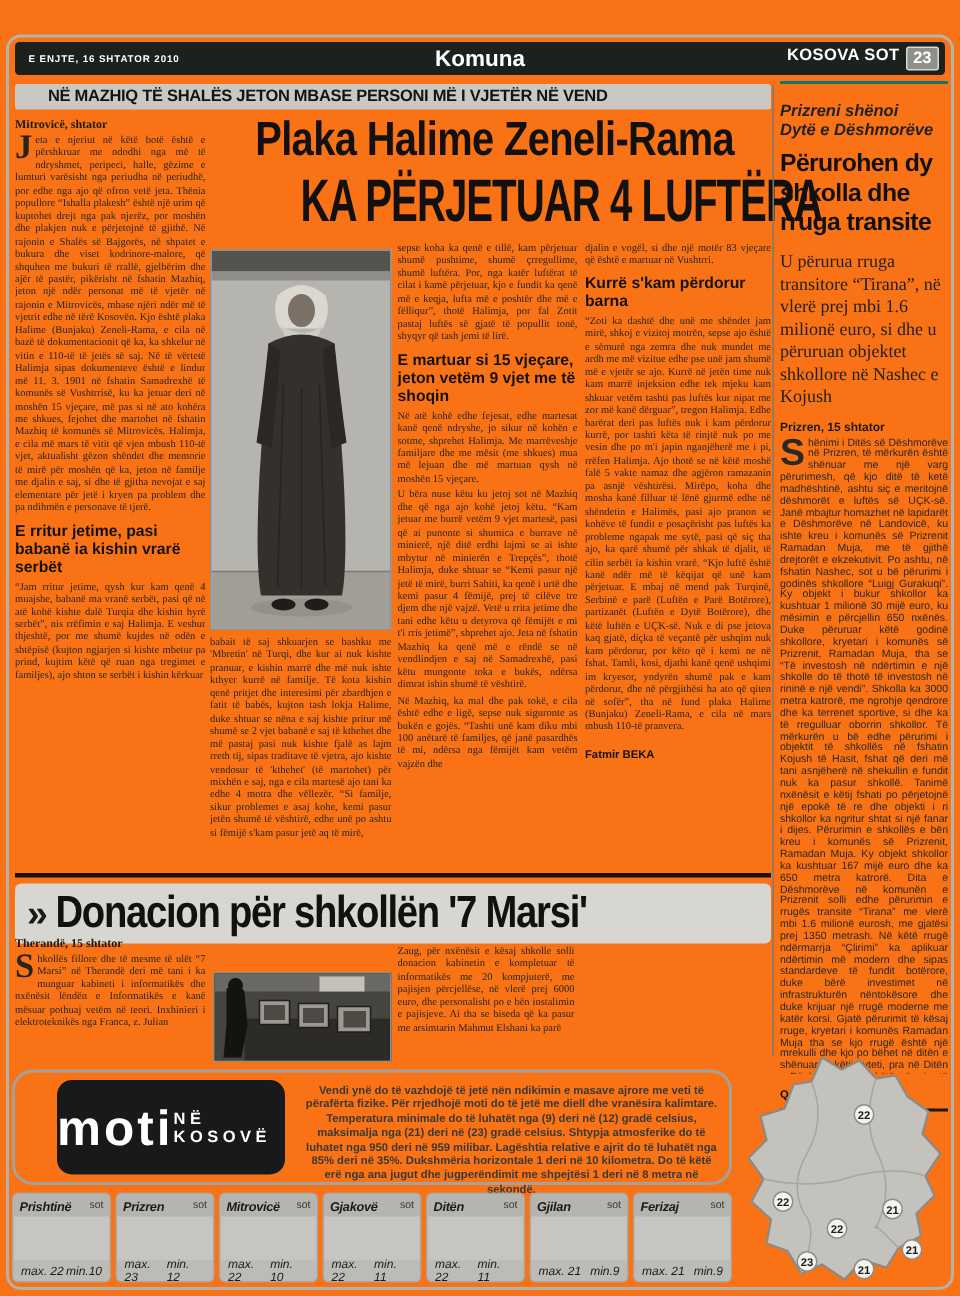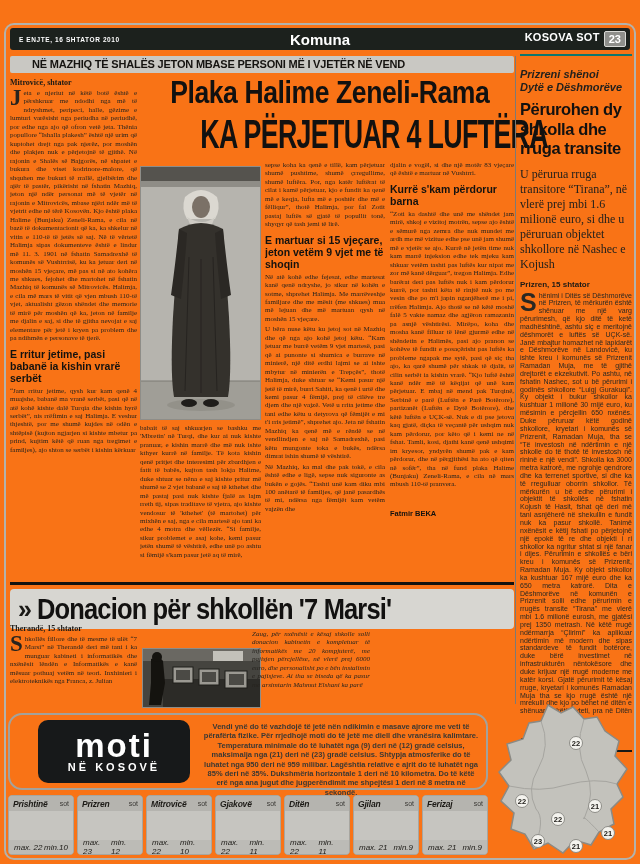--- a/index.html
+++ b/index.html
@@ -22,21 +22,21 @@
   
   .kicker-bar { position:absolute; left:10px; top:56px; width:504px; height:17px;
                 background:#c9c8c3; color:#151310; font-weight:800; font-size:11px;
                 line-height:17px; padding-left:22px; letter-spacing:-0.2px; border-radius:2px; }
   .serif { font-family:"Liberation Serif", serif; }
   .bodytext { font-family:"Liberation Serif", serif; font-size:7px; line-height:8.45px;
               text-align:justify; color:#27241f; }
   .byline { font-family:"Liberation Serif", serif; font-size:8px; font-weight:700; color:#1c1a16; margin-bottom:2px; }
   .subhead { font-family:"Liberation Sans", sans-serif; font-size:10.5px; line-height:12px;
              font-weight:800; color:#14120f; margin:5px 0 3px; }
-  .sig { font-size:7.5px; font-weight:800; color:#14120f; margin-top:20px; }
+  .sig { font-size:7.5px; font-weight:800; color:#14120f; margin-top:9px; }
   .dc::first-letter { float:left; font-size:23px; line-height:18px; font-weight:700; padding-right:2px; }
   .col { position:absolute; overflow:hidden; }
   .col1 { left:10px;  top:78px;  width:127px; height:504px; }
   .col2 { left:140px; top:424px; width:121px; height:158px; }
   .col3 { left:265px; top:161px; width:120px; height:484px; }
   .col4 { left:390px; top:161px; width:124px; height:490px; }
   .bodytext + .bodytext { margin-top:2px; }
 
   .headline-wrap { position:absolute; left:138px; top:74px; width:378px; text-align:center; color:#121110; }
   .h1a { font-size:32px; font-weight:900; letter-spacing:-0.5px; white-space:nowrap;
@@ -62,30 +62,30 @@
   .sb-rule { margin-top:5px; height:2px; background:#1a1916; }
 
   
   .don-rule { position:absolute; left:10px; top:582px; width:504px; height:3px; background:#14120f; }
   .don-headbar { position:absolute; left:10px; top:589px; width:504px; height:40px; background:#d7d6d1;
                  border-radius:4px; display:flex; align-items:center; }
   .don-marker { font-size:25px; font-weight:900; color:#1a1916; padding:0 8px 0 8px; letter-spacing:-3px; }
   .don-title { font-size:30px; font-weight:900; letter-spacing:-1px; color:#121110;
                white-space:nowrap; transform:scaleX(0.85); transform-origin:left; }
   .dcol1 { left:10px;  top:624px; width:127px; height:90px; }
-  .dcol3 { left:252px; top:630px; width:118px; height:91px;font-style:italic; }
+  .dcol3 { left:265px; top:630px; width:118px; height:91px; }
   .dcol4 { left:388px; top:626px; width:126px; height:92px; }
   .photo-computers { position:absolute; left:142px; top:648px; width:119px; height:60px;
                      border:1px solid #8e8d88; background:#3c3b38; }
 
   
   .weather-box { position:absolute; left:8px; top:713px; width:480px; height:77px;
                  border:2px solid #a3a29c; border-radius:14px; }
   .moti-box { position:absolute; left:28px; top:5px; width:152px; height:63px; background:#17191a;
-              border-radius:10px; color:#fff; display:flex; flex-direction:column;
+              border-radius:10px; color:#fff; display:flex; flex-direction:row;
               align-items:center; justify-content:center; }
   .moti-main { font-size:33px; line-height:30px; font-weight:800; letter-spacing:2px; }
   .moti-sub  { font-size:11px; font-weight:700; letter-spacing:3px; }
   .w-forecast { position:absolute; left:192px; right:6px; top:7px; font-size:7.5px; line-height:9.4px;
                 font-weight:700; color:#3a3834; text-align:center; }
 
   .cards { position:absolute; left:8px; top:795px; width:480px; display:flex; gap:3px; }
   .card { flex:1; height:60px; background:#c6c5c0; border:1px solid #a7a6a0; border-radius:4px;
           overflow:hidden; position:relative; }
   .card-head { display:flex; align-items:center; background:#b5b4af; height:15px; padding:0 4px; }

